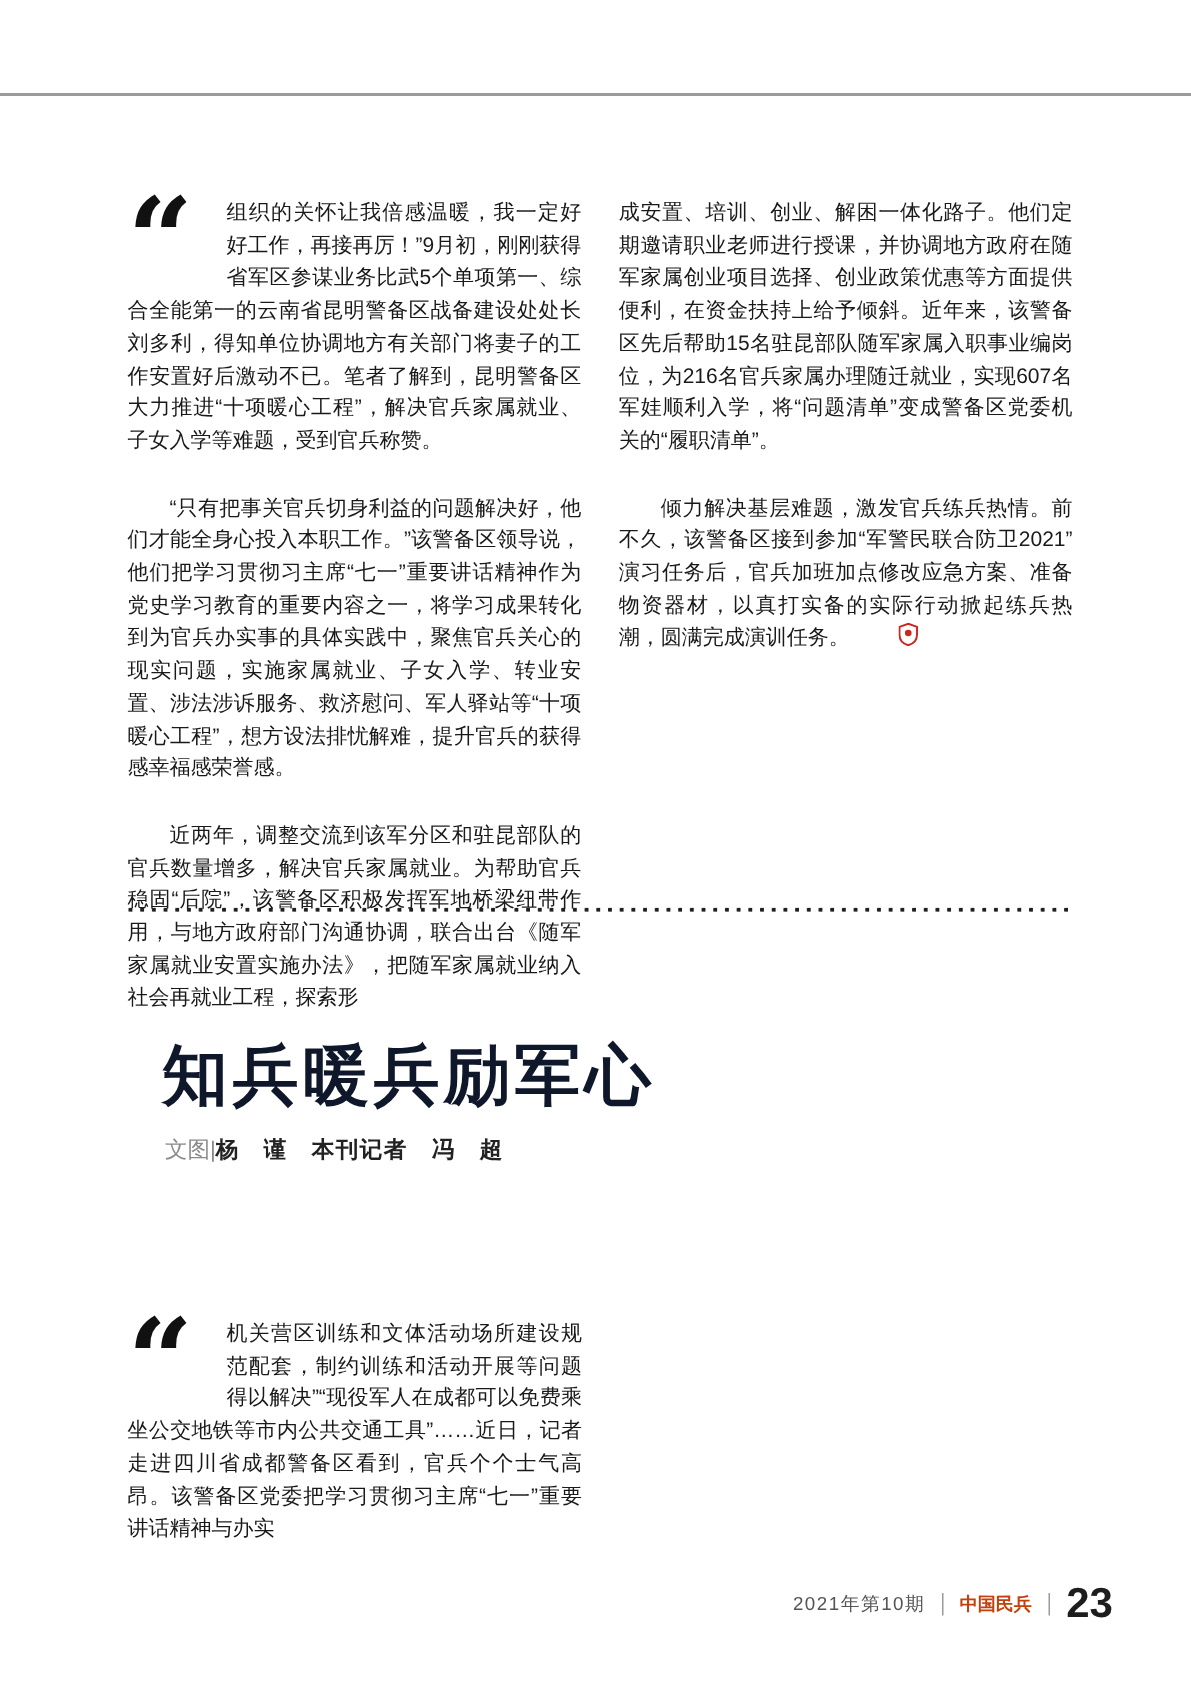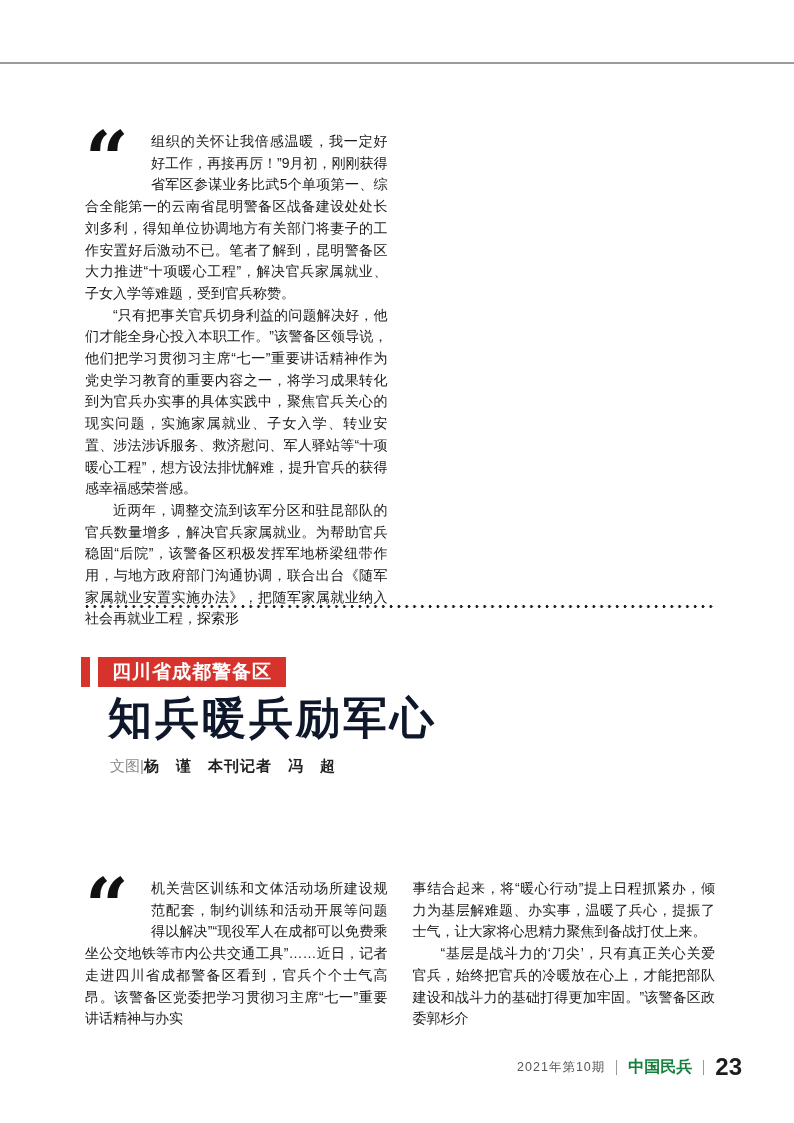--- a/index.html
+++ b/index.html
@@ -8,21 +8,21 @@
 
   .top-rule{position:absolute;top:62px;left:0;width:794px;height:2px;background:#9b9b9b;}
 
   
   .article{position:absolute;left:85px;width:630px;display:flex;gap:25px;}
   .article-top{top:131px;}
   .article-bottom{top:878px;}
   .col{width:303px;}
   .para{margin:0;font-size:14px;line-height:21.7px;text-align:justify;color:#191919;
         font-family:"Liberation Sans","DejaVu Sans",sans-serif;}
-  .indent{text-indent:2em;}
+  .indent{text-indent:2em;margin-top:23px;}
 
   
   .dropquote{float:left;width:66px;height:62px;
              font-family:"DejaVu Serif","Liberation Serif",serif;font-weight:bold;
              font-size:76px;line-height:58px;color:#111;overflow:visible;}
 
   
   .endmark{display:inline-block;width:13px;height:16px;margin-left:4px;vertical-align:-2px;}
 
   
@@ -40,67 +40,66 @@
          color:#0f172a;letter-spacing:3px;line-height:1.2;}
 
   .byline{position:absolute;top:757px;left:110px;font-size:15px;text-align:right;}
   .byline-prefix{color:#8a8a8a;font-weight:normal;}
   .byline-authors{color:#222;font-weight:bold;letter-spacing:1px;}
 
   
   .footer{position:absolute;top:1053px;right:52px;display:flex;align-items:center;gap:11px;}
   .footer-issue{font-size:12.5px;color:#555;letter-spacing:1px;}
   .footer-sep{width:1px;height:15px;background:#9a9a9a;}
-  .footer-mag{font-size:16px;color:#15803d;font-weight:600;}
-  .footer-page{font-size:24px;color:#1d1d1d;font-weight:bold;}
+  .footer-mag{font-size:12px;color:#c2410c;font-weight:600;}
+  .footer-page{font-size:28px;color:#1d1d1d;font-weight:bold;}
 </style>
 </head>
 <body>
 
 <div class="page">
 
   <div class="top-rule"></div>
 
   <div class="article article-top">
     <div class="col">
       <p class="para">
         <span class="dropquote">“</span>
         <span>组织的关怀让我倍感温暖，我一定好好工作，再接再厉！”9月初，刚刚获得省军区参谋业务比武5个单项第一、综合全能第一的云南省昆明警备区战备建设处处长刘多利，得知单位协调地方有关部门将妻子的工作安置好后激动不已。笔者了解到，昆明警备区大力推进“十项暖心工程”，解决官兵家属就业、子女入学等难题，受到官兵称赞。</span>
       </p>
       <p class="para indent">“只有把事关官兵切身利益的问题解决好，他们才能全身心投入本职工作。”该警备区领导说，他们把学习贯彻习主席“七一”重要讲话精神作为党史学习教育的重要内容之一，将学习成果转化到为官兵办实事的具体实践中，聚焦官兵关心的现实问题，实施家属就业、子女入学、转业安置、涉法涉诉服务、救济慰问、军人驿站等“十项暖心工程”，想方设法排忧解难，提升官兵的获得感幸福感荣誉感。</p>
       <p class="para indent">近两年，调整交流到该军分区和驻昆部队的官兵数量增多，解决官兵家属就业。为帮助官兵稳固“后院”，该警备区积极发挥军地桥梁纽带作用，与地方政府部门沟通协调，联合出台《随军家属就业安置实施办法》，把随军家属就业纳入社会再就业工程，探索形</p>
     </div>
     <div class="col">
+      <p class="para">成安置、培训、创业、解困一体化路子。他们定期邀请职业老师进行授课，并协调地方政府在随军家属创业项目选择、创业政策优惠等方面提供便利，在资金扶持上给予倾斜。近年来，该警备区先后帮助15名驻昆部队随军家属入职事业编岗位，为216名官兵家属办理随迁就业，实现607名军娃顺利入学，将“问题清单”变成警备区党委机关的“履职清单”。</p>
+      <p class="para indent">
+        <span>倾力解决基层难题，激发官兵练兵热情。前不久，该警备区接到参加“军警民联合防卫2021”演习任务后，官兵加班加点修改应急方案、准备物资器材，以真打实备的实际行动掀起练兵热潮，圆满完成演训任务。</span><span class="endmark"><svg width="13" height="16" viewBox="0 0 20 24" xmlns="http://www.w3.org/2000/svg">
+              <path d="M10 1 L19 4.2 V12 C19 18 15.2 21.6 10 23 C4.8 21.6 1 18 1 12 V4.2 Z" fill="none" stroke="#c8281e" stroke-width="2"></path>
+              <circle cx="10" cy="10.5" r="3.4" fill="#c8281e"></circle>
+            </svg></span>
+      </p>
     </div>
   </div>
 
   <div class="dotted-rule"></div>
 
-  <div class="tag-row">
-    <div class="tag-bar"></div>
-    <div class="tag-box">四川省成都警备区</div>
-  </div>
 
   <h1 class="title" style="margin:0;">知兵暖兵励军心</h1>
 
   <div class="byline">
     <span class="byline-prefix">文图|</span><span class="byline-authors">杨　谨　本刊记者　冯　超</span>
   </div>
 
   <div class="article article-bottom">
     <div class="col">
       <p class="para">
         <span class="dropquote">“</span>
         <span>机关营区训练和文体活动场所建设规范配套，制约训练和活动开展等问题得以解决”“现役军人在成都可以免费乘坐公交地铁等市内公共交通工具”……近日，记者走进四川省成都警备区看到，官兵个个士气高昂。该警备区党委把学习贯彻习主席“七一”重要讲话精神与办实</span>
       </p>
     </div>
-    <div class="col">
-      <p class="para">事结合起来，将“暖心行动”提上日程抓紧办，倾力为基层解难题、办实事，温暖了兵心，提振了士气，让大家将心思精力聚焦到备战打仗上来。</p>
-      <p class="para indent">“基层是战斗力的‘刀尖’，只有真正关心关爱官兵，始终把官兵的冷暖放在心上，才能把部队建设和战斗力的基础打得更加牢固。”该警备区政委郭杉介</p>
-    </div>
   </div>
 
   <div class="footer">
     <span class="footer-issue">2021年第10期</span>
     <span class="footer-sep"></span>
     <span class="footer-mag">中国民兵</span>
     <span class="footer-sep"></span>
     <span class="footer-page">23</span>
   </div>
 

